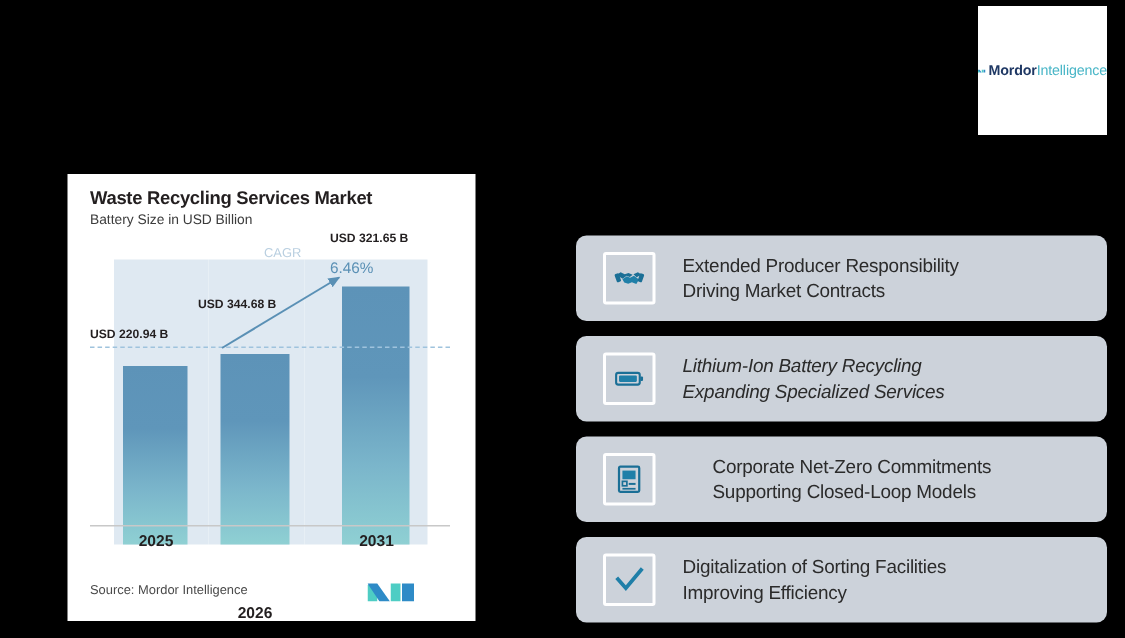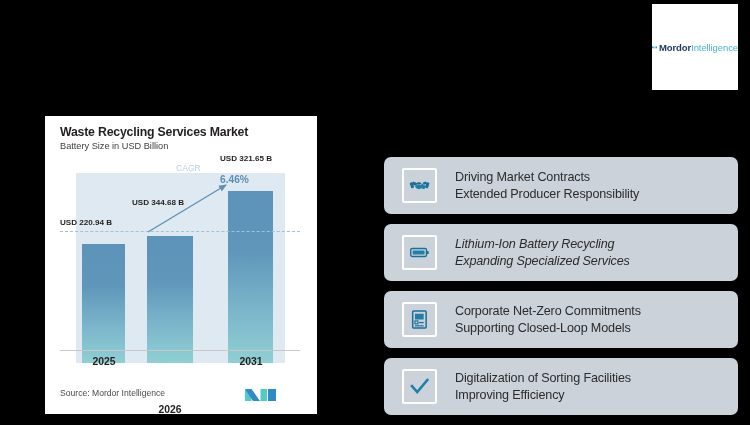--- a/index.html
+++ b/index.html
@@ -37,21 +37,21 @@
   .band{position:absolute;background:#dfe9f2;bottom:0;}
   .bar{position:absolute;bottom:0;
        background:linear-gradient(180deg,#5d93b8 0%,#5f96ba 35%,#7bb6cb 70%,#8fd0d3 100%);}
   .vlabel{position:absolute;font-size:8.1px;font-weight:bold;color:#231f20;
           white-space:nowrap;}
   #dashline{position:absolute;left:0;width:240px;border-top:1px dashed #9fc3dd;}
   #xaxis{position:absolute;left:0;width:240px;height:1px;background:#c8c8c8;}
   .xlabel{position:absolute;font-size:10.4px;font-weight:bold;color:#231f20;
           text-align:center;white-space:nowrap;}
   #cagr-word{position:absolute;font-size:8.6px;color:#b9cfe0;white-space:nowrap;}
-  #cagr-val{position:absolute;font-size:10.2px;font-weight:bold;color:#5a90b5;
+  #cagr-val{position:absolute;font-size:10.2px;font-weight:normal;color:#5a90b5;
             white-space:nowrap;padding-left:48px;}
   #arrow{position:absolute;left:0;top:0;width:240px;height:203px;
          pointer-events:none;overflow:visible;}
   #source{position:absolute;left:15px;top:272px;font-size:8.6px;color:#4a4a4a;
           white-space:nowrap;}
   #source-logo{position:absolute;left:200px;top:268px;width:31px;height:17px;}
 
   
   .panel{
     position:absolute;left:384px;width:354px;height:57px;
@@ -140,40 +140,40 @@
   <div class="icon-box">
     <svg width="21" height="21" viewBox="0 0 24 24">
       <path d="M2.2 9.6 L5.4 7.4 L8.6 9.0 L11.4 8.0 L14.6 9.4 L12.4 11.0 L10.0 10.0 L7.0 12.4 Z" fill="#1a6f96"></path>
       <path d="M21.8 9.6 L18.6 7.4 L15.2 9.0 L17.6 11.2 L19.4 10.2 Z" fill="#1a6f96"></path>
       <path d="M6.8 12.8 L10.2 10.4 L12.6 11.6 L15.6 10.0 L19.4 13.0 L17.4 16.4 L14.0 15.0 L11.2 16.2 L8.2 15.2 Z" fill="#1f7fa8"></path>
       <rect x="1.6" y="8.4" width="3.4" height="6.6" rx="1" fill="#1a6f96" transform="rotate(-20 3.3 11.7)"></rect>
       <rect x="19.2" y="8.4" width="3.4" height="6.6" rx="1" fill="#1a6f96" transform="rotate(20 20.9 11.7)"></rect>
     </svg>
   </div>
   <div class="panel-text">
+    <span>Extended Producer Responsibility</span>
     <span>Driving Market Contracts</span>
-    <span>Extended Producer Responsibility</span>
   </div>
 </div>
 
 <div class="panel" style="top:224px;font-style:italic;">
   <div class="icon-box">
     <svg width="21" height="21" viewBox="0 0 24 24">
       <rect x="2" y="7.5" width="18" height="9" rx="1.6" fill="none" stroke="#1a6f96" stroke-width="1.6"></rect>
       <rect x="4.2" y="9.6" width="13.6" height="4.8" rx="0.8" fill="#1f7fa8"></rect>
       <rect x="20.4" y="10.2" width="2.1" height="3.6" rx="0.8" fill="#1a6f96"></rect>
     </svg>
   </div>
   <div class="panel-text">
     <span>Lithium-Ion Battery Recycling</span>
     <span>Expanding Specialized Services</span>
   </div>
 </div>
 
-<div class="panel" style="top:291px;">
+<div class="panel" style="top:291px;gap:20px;">
   <div class="icon-box">
     <svg width="21" height="21" viewBox="0 0 24 24">
       <rect x="4.2" y="2.4" width="15.4" height="19.2" rx="1" fill="none" stroke="#1a6f96" stroke-width="1.7"></rect>
       <rect x="6.8" y="5.4" width="10" height="6.6" fill="#1f7fa8"></rect>
       <rect x="6.8" y="13.6" width="3.4" height="3.4" fill="none" stroke="#1a6f96" stroke-width="1.3"></rect>
       <rect x="11.6" y="14.8" width="5.2" height="1.5" fill="#1a6f96"></rect>
       <rect x="6.8" y="18.6" width="10" height="1.3" fill="#1a6f96"></rect>
     </svg>
   </div>
   <div class="panel-text">

